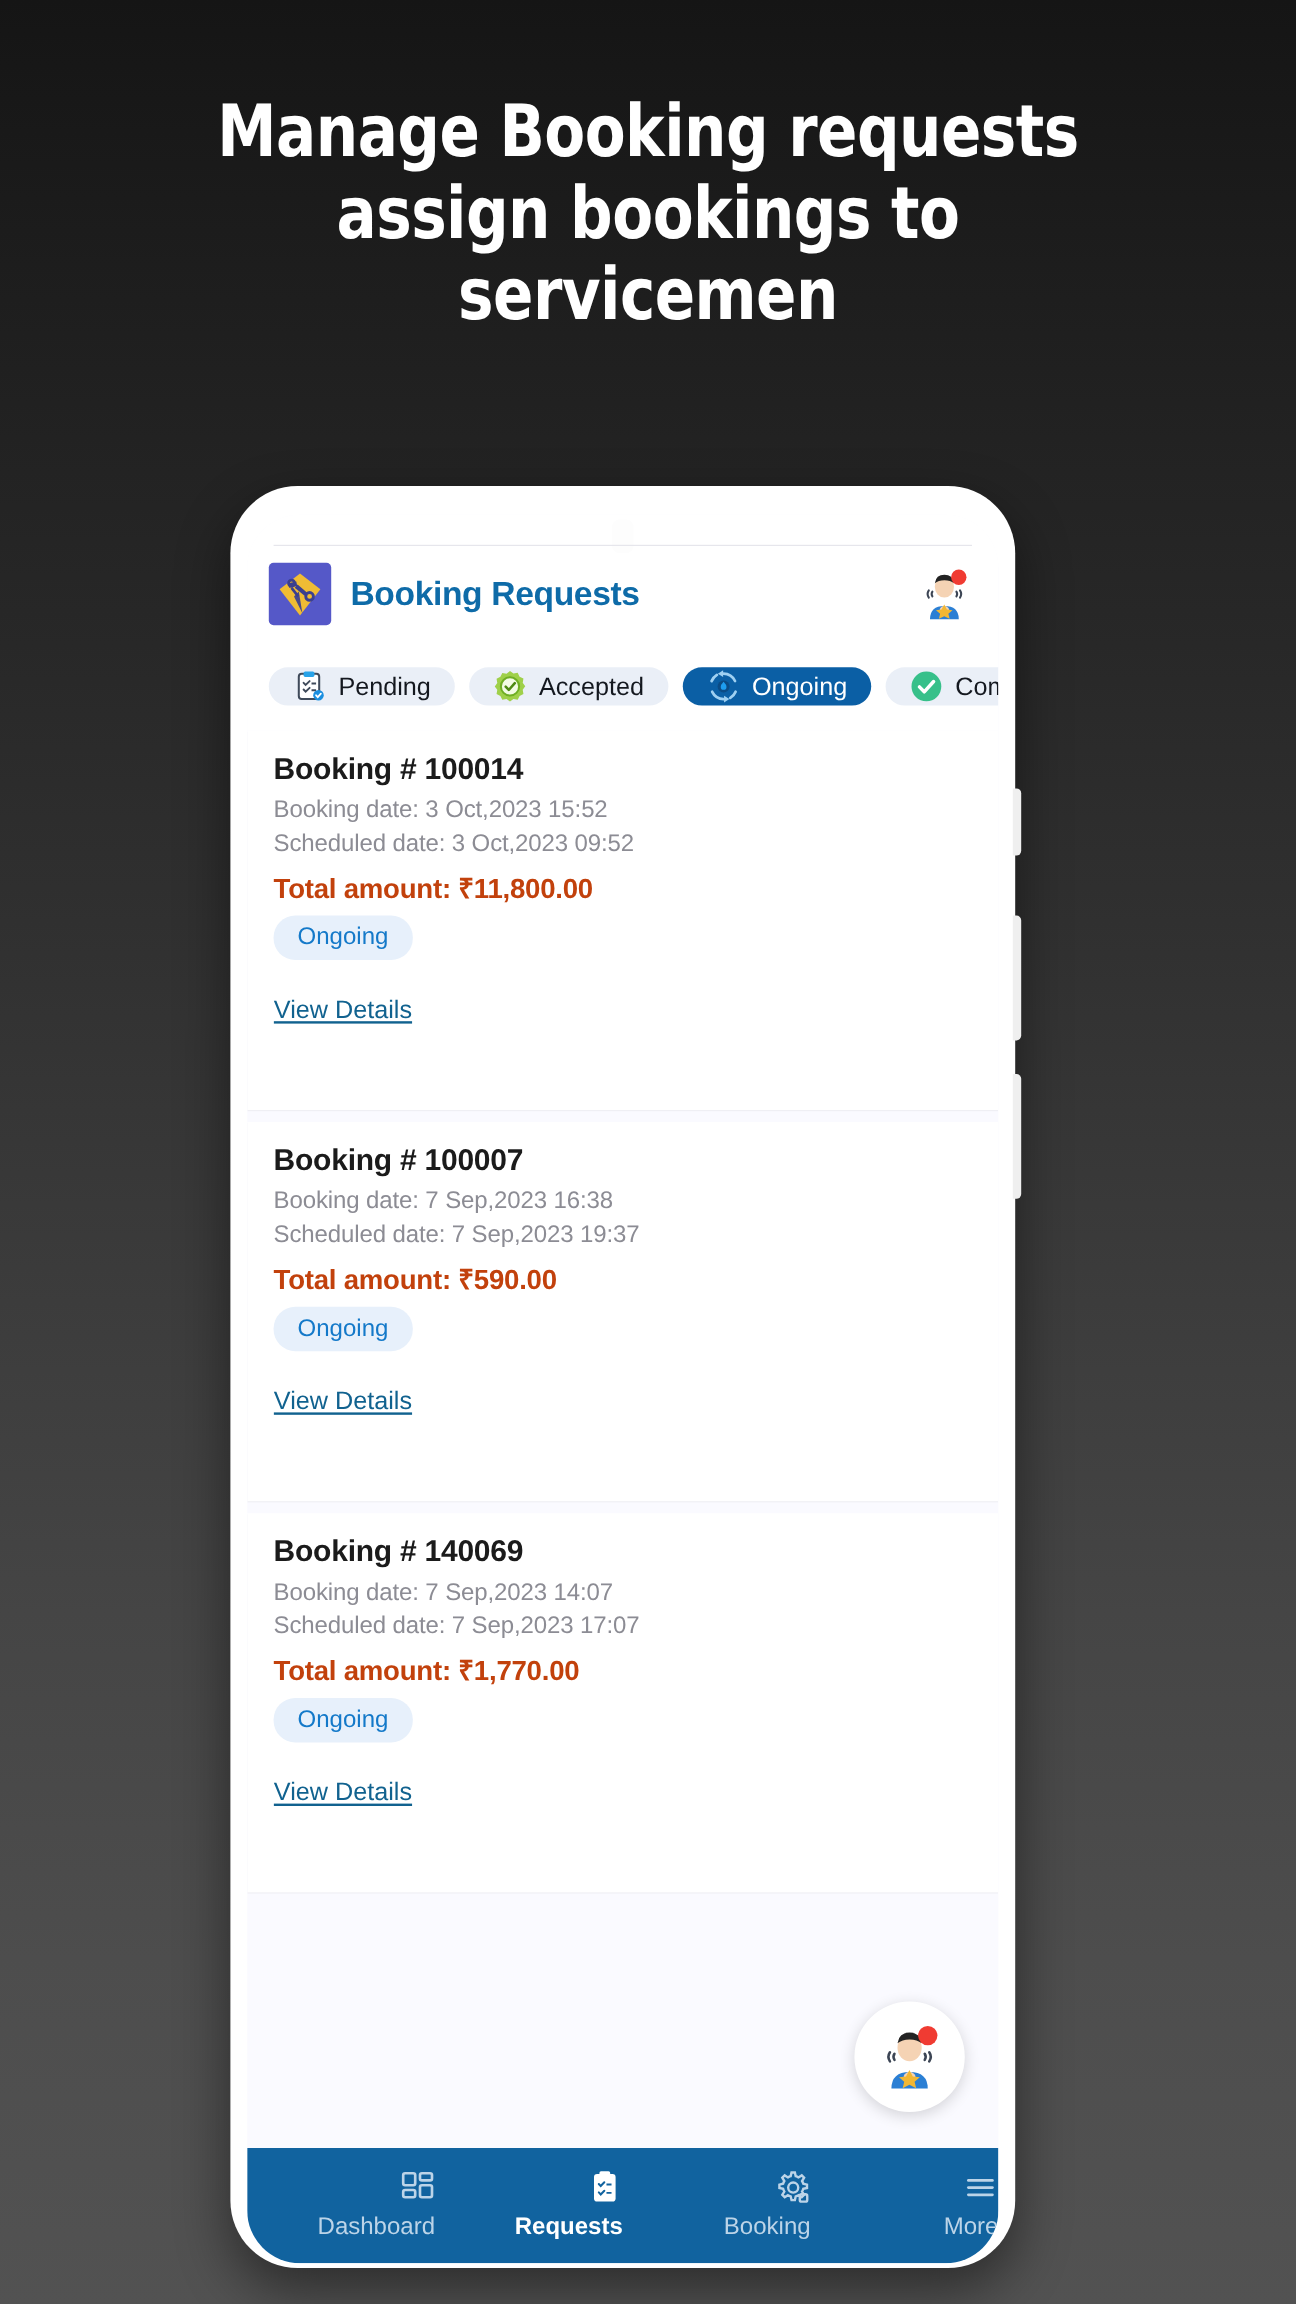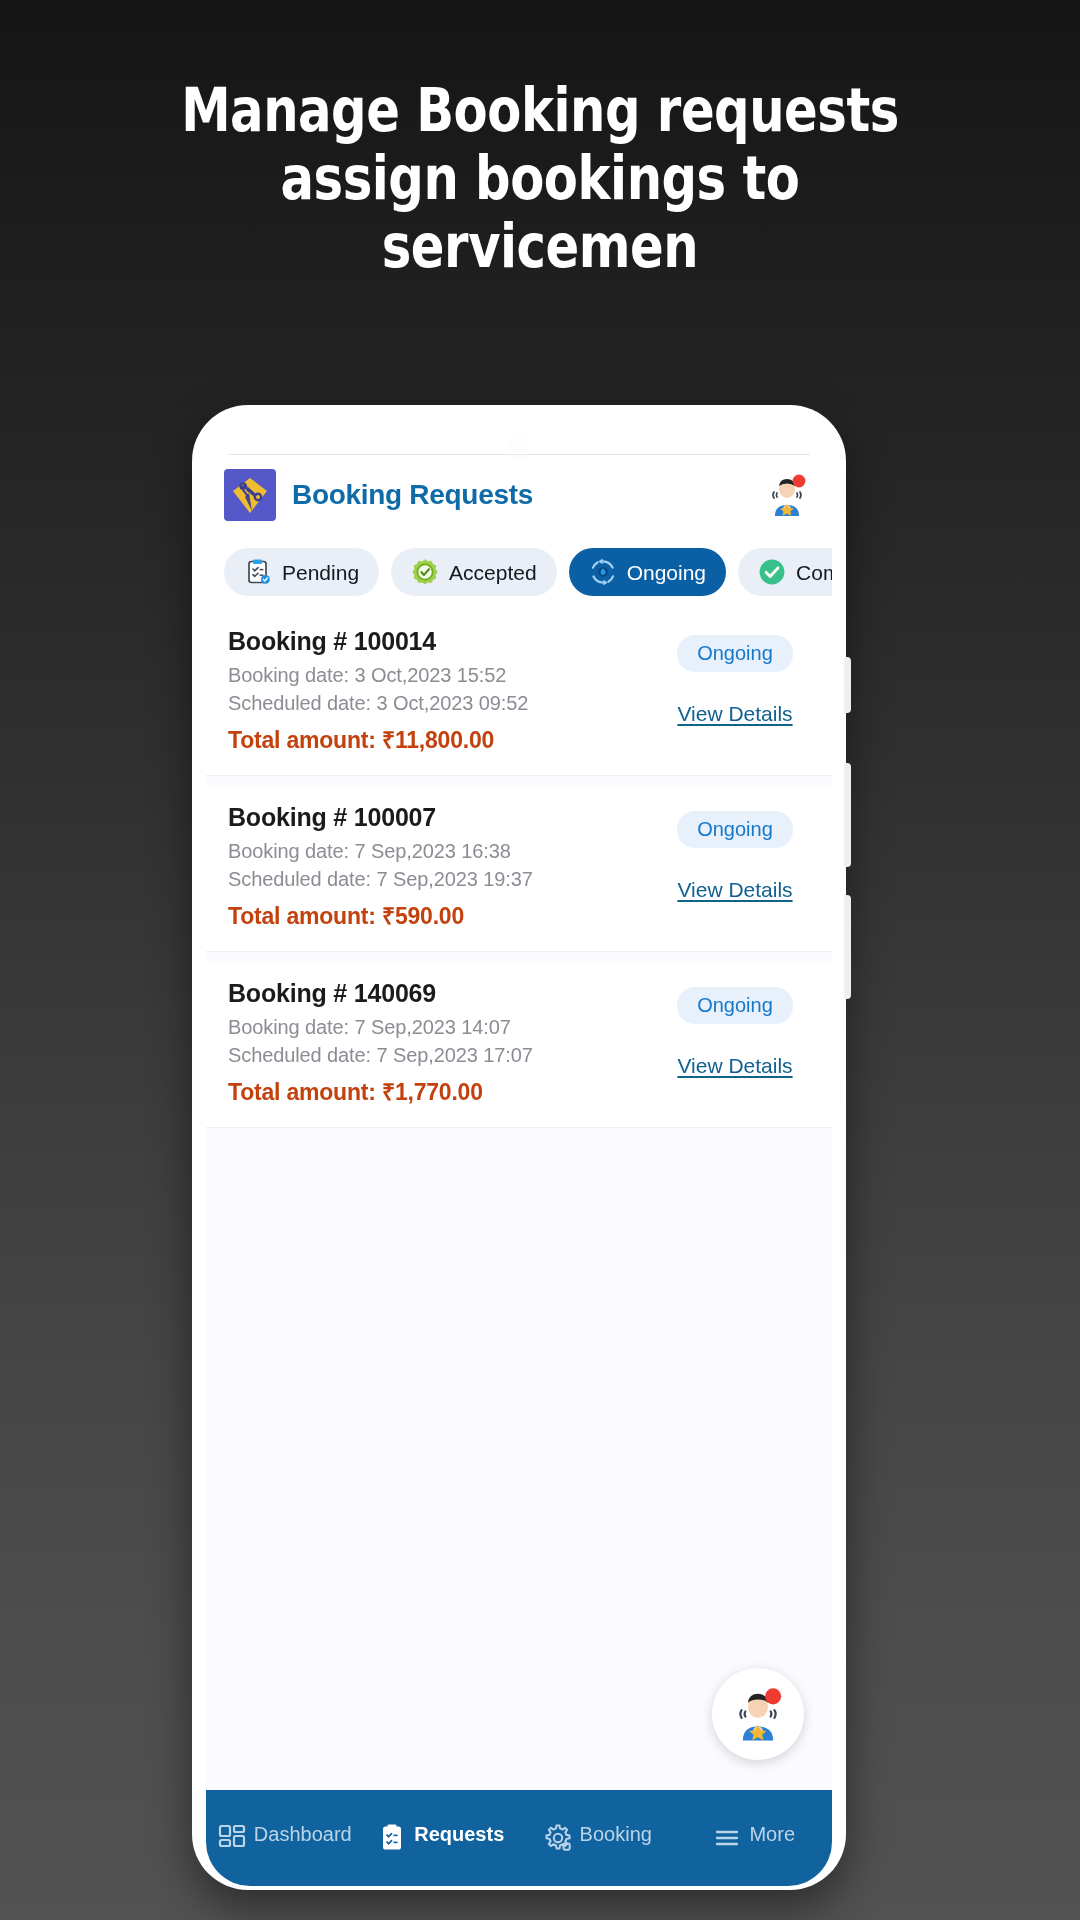--- a/index.html
+++ b/index.html
@@ -139,21 +139,21 @@
     display: flex;
     align-items: center;
     gap: 12px;
     padding: 0 0 0 18px;
     overflow: hidden;
   }
   .chip {
     display: flex;
     align-items: center;
     gap: 10px;
-    height: 48px;
+    height: 32px;
     padding: 0 20px;
     border-radius: 26px;
     background: #eaeff7;
     color: #14181f;
     font-size: 21px;
     white-space: nowrap;
     flex: 0 0 auto;
   }
   .chip.active { background: #0b5fa5; color: #ffffff; }
   .chip .chip-ico { width: 28px; height: 28px; flex: 0 0 28px; display:block; }
@@ -162,20 +162,21 @@
   
   #list { flex: 1 1 auto; background: #fafaff; overflow: hidden; }
 
   .card {
     background: #ffffff;
     padding: 18px 22px 20px 22px;
     margin-bottom: 10px;
     display: flex;
     align-items: flex-start;
     box-shadow: 0 1px 0 rgba(0,0,0,0.045);
+    flex-direction: column;
   }
   .card-left { flex: 1 1 auto; min-width: 0; }
   .card-right {
     flex: 0 0 150px;
     display: flex;
     flex-direction: column;
     align-items: center;
     padding-top: 8px;
   }
 
@@ -232,22 +233,22 @@
   #bottomnav {
     flex: 0 0 96px;
     background: #11639f;
     display: flex;
     align-items: center;
     border-radius: 0 0 20px 20px;
   }
   .nav-item {
     flex: 1 1 0;
     display: flex;
-    flex-direction: row;
-    align-items: flex-start;
+    flex-direction: column;
+    align-items: flex-end;
     justify-content: center;
     gap: 7px;
     color: #bcd4e8;
     font-size: 20px;
   }
   .nav-item.active { color: #ffffff; font-weight: bold; }
   .nav-item svg { display: block; }
 </style>
 </head>
 <body>

